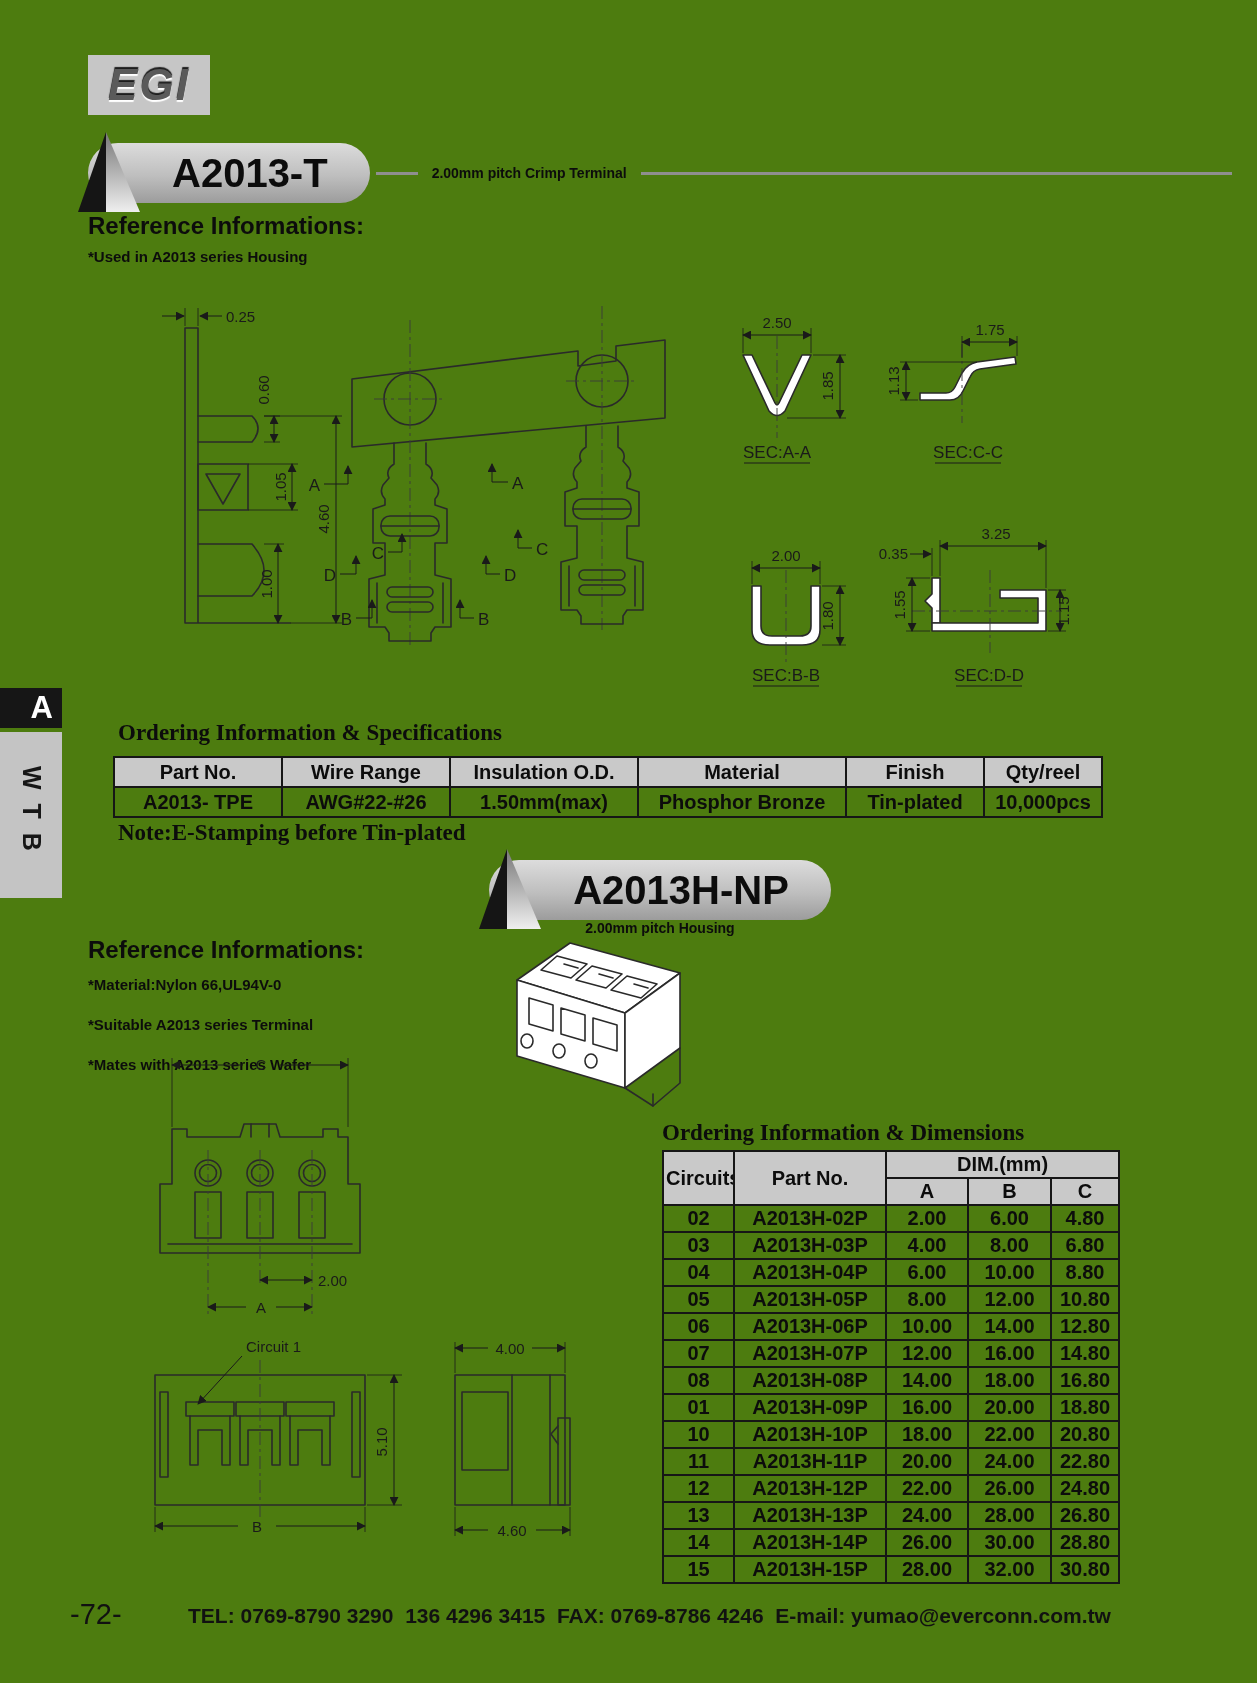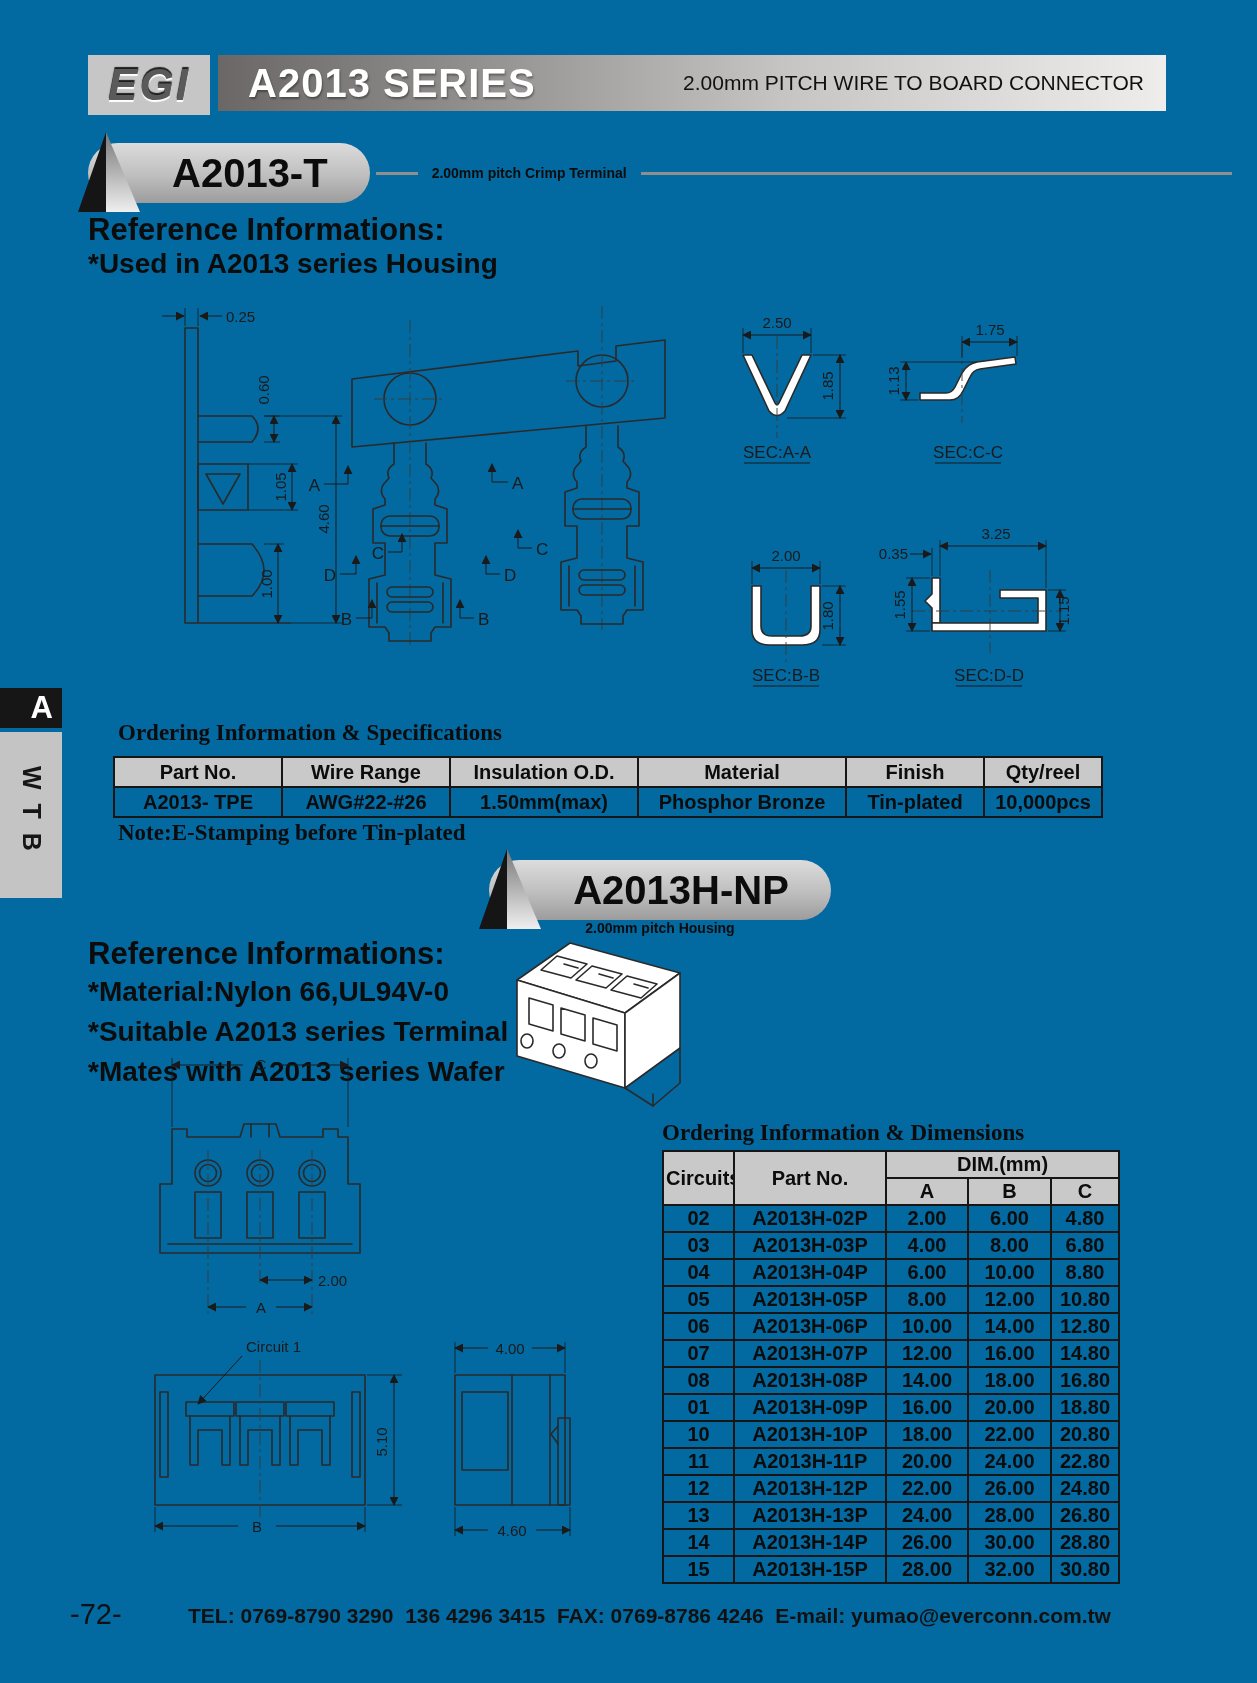--- a/index.html
+++ b/index.html
@@ -1,16 +1,16 @@
 <!DOCTYPE html>
 <html><head>
 <meta charset="utf-8">
 <style>
   html,body{margin:0;padding:0;background:#fff;}
-  #page{position:relative;width:1257px;height:1683px;background:#0369a1;overflow:hidden;
+  #page{position:relative;width:1257px;height:1683px;background:#4d7c0f;overflow:hidden;
         font-family:"Liberation Sans",sans-serif;color:#0c0c0c;}
   .abs{position:absolute;}
 
   
   .logo-box{left:88px;top:55px;width:122px;height:60px;background:#c6c6c6;
             display:flex;align-items:center;justify-content:center;}
   .logo-text{font-size:44px;font-weight:bold;font-style:italic;letter-spacing:2px;
              color:#5a5a5a;text-shadow:0 -2px 1px #1d1d1d,0 2px 1px #ffffff;}
   .header-bar{left:218px;top:55px;width:948px;height:56px;
               background:linear-gradient(90deg,#6b6767 0%,#8f8c8c 25%,#c7c4c4 60%,#eeedec 100%);
@@ -25,22 +25,22 @@
   .badge-capsule{height:100%;border-radius:30px;
                  background:linear-gradient(180deg,#dcdcdc 0%,#bebebe 55%,#9c9c9c 100%);
                  display:flex;align-items:center;padding:0 42px 0 84px;
                  font-size:40px;font-weight:bold;color:#0c0c0c;white-space:nowrap;}
   .badge-tri{position:absolute;left:-22px;bottom:-9px;width:86px;height:80px;}
   .badge-line{height:3px;background:#8f8f8f;}
   .badge-line.short{width:42px;margin-left:6px;}
   .badge-line.long{flex:1;}
   .badge-pitch{font-size:14px;font-weight:bold;margin:0 14px;white-space:nowrap;}
 
-  .ref-heading{font-size:31px;font-weight:bold;}
-  .ref-note{font-size:28px;font-weight:bold;}
+  .ref-heading{font-size:24px;font-weight:bold;}
+  .ref-note{font-size:15px;font-weight:bold;}
 
   
   table{border-collapse:collapse;table-layout:fixed;}
   .spec-table{left:113px;top:756px;width:988px;}
   .dims-table{left:662px;top:1150px;width:456px;}
   th,td{border:2px solid #161616;text-align:center;font-size:20px;font-weight:bold;
         padding:1px 2px;overflow:hidden;white-space:nowrap;}
   th{background:#c9c9c9;font-weight:bold;}
   .spec-table th{height:26px;} .spec-table td{height:26px;}
   .dims-table th{height:22px;} .dims-table td{height:21px;}
@@ -69,24 +69,20 @@
   svg text.sec{font-size:17px;}
   svg text.cut{font-size:17px;}
 </style>
 </head>
 <body>
 
 <div id="page">
 
   <div class="abs logo-box">
     <span class="logo-text">EGI</span>
-  </div>
-  <div class="abs header-bar">
-    <span class="series-title">A2013 SERIES</span>
-    <span class="header-subtitle">2.00mm PITCH WIRE TO BOARD CONNECTOR</span>
   </div>
 
   <div class="abs tab-a">
     <span>A</span>
   </div>
   <div class="abs tab-wtb">
     <span>WTB</span>
   </div>
 
   <div class="badge" style="top:140px;">

